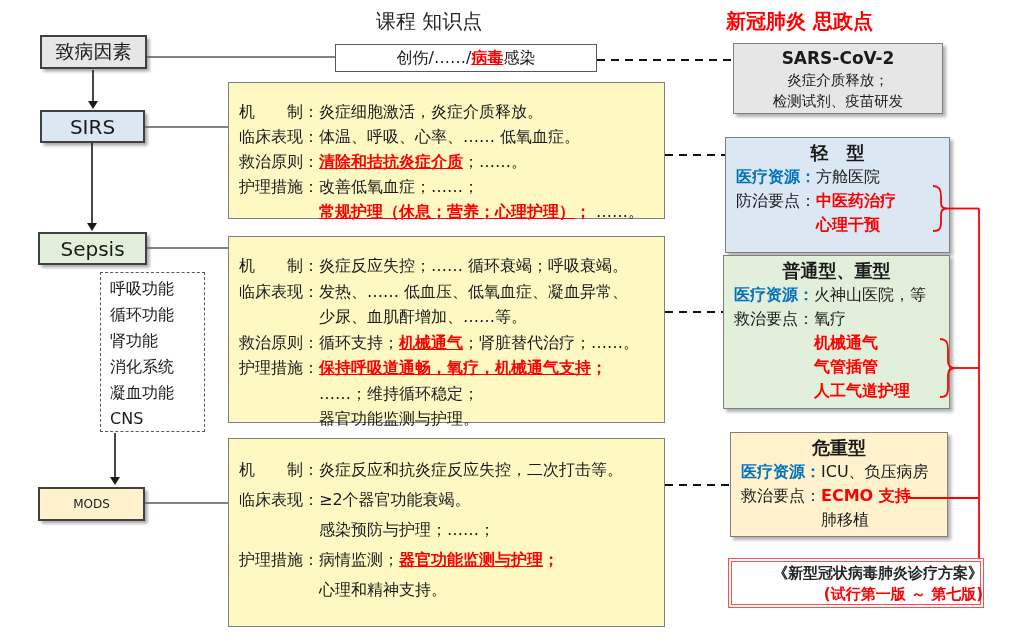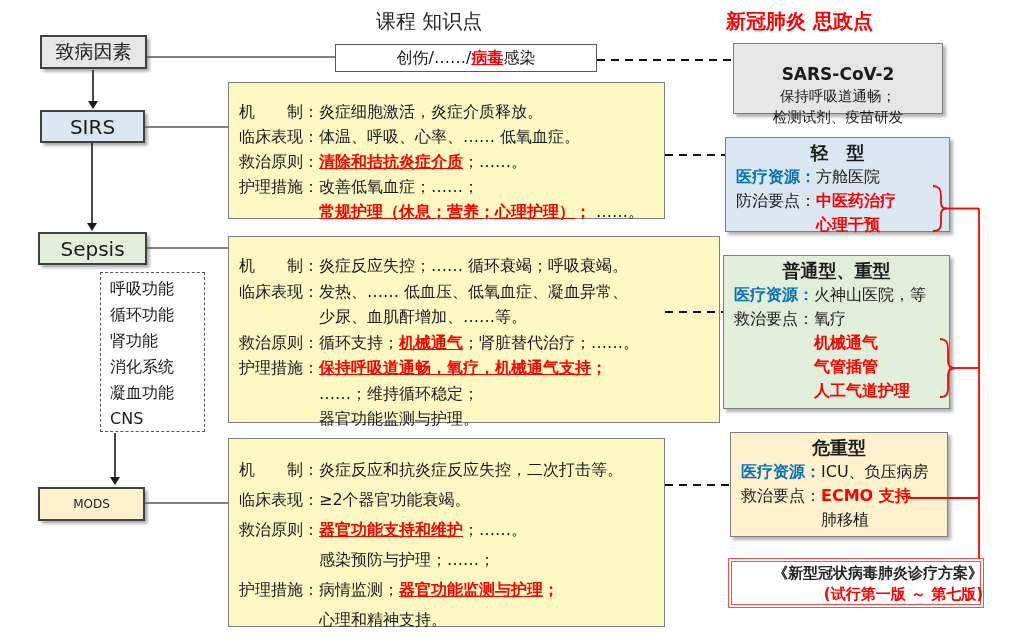--- a/index.html
+++ b/index.html
@@ -18,39 +18,39 @@
   .node-mods{left:38px;top:487px;width:107px;height:34px;background:#fff2cc;font-size:12px;}
   
   .organ{left:100px;top:272px;width:105px;height:160px;border:1.5px dashed #595959;background:#fff;
          font-size:16px;line-height:26px;padding:3px 0 0 9px;z-index:2;}
   
   .trigger{left:335px;top:44px;width:262px;height:28px;border:1.5px solid #595959;background:#fff;
            display:flex;align-items:center;justify-content:center;font-size:16px;z-index:2;}
   
   .detail{border:1.2px solid #808080;background:#fef9c3;font-size:16px;padding:16px 10px;z-index:2;}
   .d-sirs{left:228px;top:82px;width:437px;height:137px;line-height:25px;}
-  .d-sepsis{left:228px;top:236px;width:492px;height:187px;line-height:25.5px;}
+  .d-sepsis{left:228px;top:236px;width:437px;height:187px;line-height:25.5px;}
   .d-mods{left:228px;top:438px;width:437px;height:189px;line-height:30px;}
   .dline{white-space:nowrap;}
   .indent{padding-left:80px;}
   .red-u{color:#ff0000;font-weight:bold;text-decoration:underline;}
   .red-b{color:#ff0000;font-weight:bold;}
   .blue-b{color:#0070c0;font-weight:bold;}
   
   .cbox{border:1.2px solid #7f7f7f;box-shadow:3px 3px 3px rgba(0,0,0,0.3);font-size:16px;z-index:2;}
-  .c-mild{left:725px;top:137px;width:225px;height:95px;background:#dbe8f4;}
+  .c-mild{left:725px;top:137px;width:225px;height:116px;background:#dbe8f4;}
   .c-moderate{left:723px;top:255px;width:227px;height:154px;background:#e2efda;}
   .c-critical{left:730px;top:432px;width:218px;height:105px;background:#fff2cc;}
   .ctitle{text-align:center;font-weight:bold;font-size:18px;padding-top:3px;line-height:24px;color:#1a1a1a;}
   .crow{padding-left:10px;line-height:24px;white-space:nowrap;}
   .rlbl{display:inline-block;min-width:80px;}
   
   .sars{left:733px;top:43px;width:210px;height:71px;background:#e7e6e6;border:1.2px solid #7f7f7f;
         box-shadow:3px 3px 3px rgba(0,0,0,0.3);text-align:center;z-index:2;}
-  .sars-title{font-weight:bold;font-size:17px;line-height:24px;padding-top:2px;margin-top:16px;}
+  .sars-title{font-weight:bold;font-size:17px;line-height:24px;padding-top:2px;}
   .sars-line{font-size:14.5px;line-height:21px;}
   
   .protocol{left:728px;top:558px;width:256px;height:50px;background:#fff;border:1.5px solid #ff4d4d;
             box-shadow:inset 0 0 0 2px #fff, inset 0 0 0 3px #ff4d4d;
             text-align:right;z-index:2;padding-top:4px;}
   .proto-1{font-size:15px;font-weight:bold;color:#262626;line-height:21px;}
   .proto-2{font-size:15px;font-weight:bold;color:#ff0000;line-height:21px;}
   svg.overlay{position:absolute;left:0;top:0;z-index:4;pointer-events:none;}
 </style>
 </head>
@@ -93,29 +93,28 @@
       <div class="dline"><span class="dlbl">临床表现：</span><span>发热、…… 低血压、低氧血症、凝血异常、</span></div>
       <div class="dline indent"><span>少尿、血肌酐增加、……等。</span></div>
       <div class="dline"><span class="dlbl">救治原则：</span><span>循环支持；</span><span class="red-u">机械通气</span><span>；肾脏替代治疗；……。</span></div>
       <div class="dline"><span class="dlbl">护理措施：</span><span class="red-u">保持呼吸道通畅，氧疗，机械通气支持</span><span class="red-b">；</span></div>
       <div class="dline indent"><span>……；维持循环稳定；</span></div>
       <div class="dline indent"><span>器官功能监测与护理。</span></div>
     </div>
   <div class="abs detail d-mods">
       <div class="dline"><span class="dlbl">机　　制：</span><span>炎症反应和抗炎症反应失控，二次打击等。</span></div>
       <div class="dline"><span class="dlbl">临床表现：</span><span>≥2个器官功能衰竭。</span></div>
-      <div class="dline"><span class="dlbl">救治原则：</span><span class="red-u">器官功能支持和维护</span><span>；……。</span></div>
       <div class="dline indent"><span>感染预防与护理；……；</span></div>
       <div class="dline"><span class="dlbl">护理措施：</span><span>病情监测；</span><span class="red-u">器官功能监测与护理</span><span class="red-b">；</span></div>
       <div class="dline indent"><span>心理和精神支持。</span></div>
     </div>
 
   <div class="abs sars">
     <div class="sars-title">SARS-CoV-2</div>
-    <div class="sars-line">保持呼吸道通畅；</div>
+    <div class="sars-line">炎症介质释放；</div>
     <div class="sars-line">检测试剂、疫苗研发</div>
   </div>
 
   <div class="abs cbox c-mild">
       <div class="ctitle">轻　型</div>
       <div class="crow"><span class="rlbl blue-b">医疗资源：</span><span>方舱医院</span></div>
       <div class="crow"><span class="rlbl ">防治要点：</span><span class="red-b">中医药治疗</span></div>
       <div class="crow"><span class="rlbl "></span><span class="red-b">心理干预</span></div>
     </div>
   <div class="abs cbox c-moderate">

